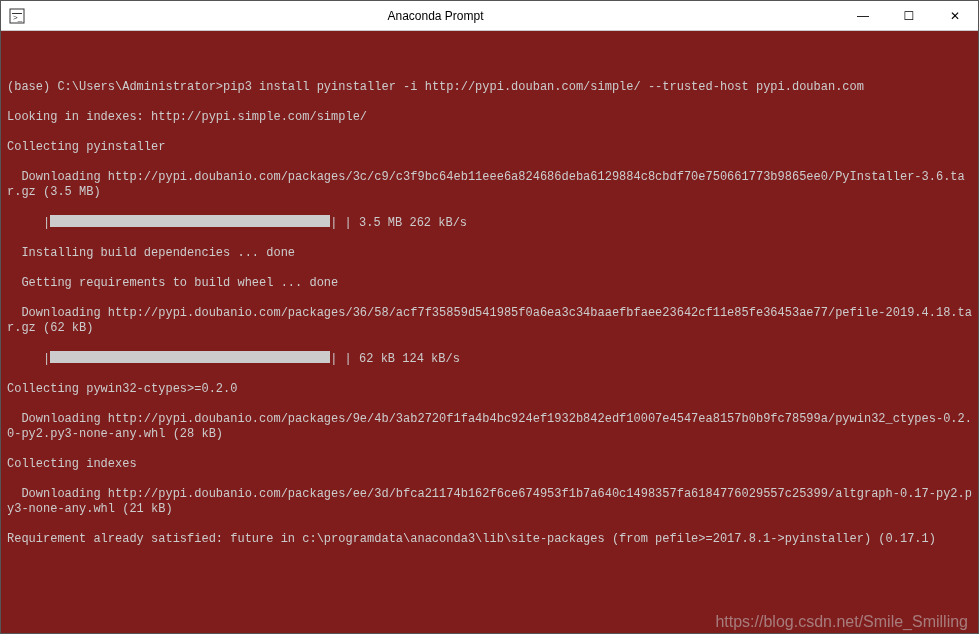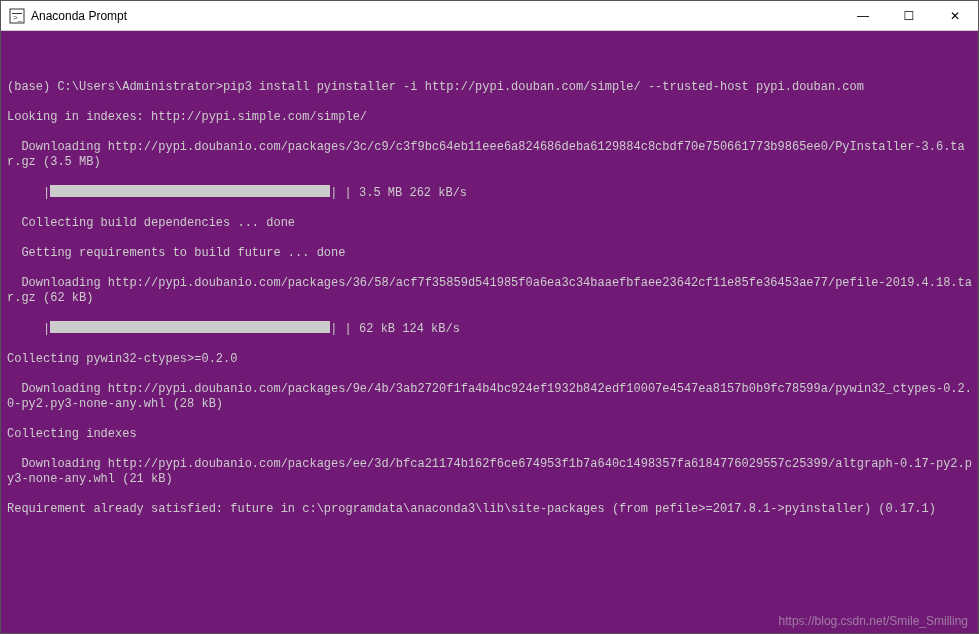--- a/index.html
+++ b/index.html
@@ -1,27 +1,27 @@
 <!DOCTYPE html>
 <html><head>
 <meta charset="utf-8">
 <style>
   * { margin: 0; padding: 0; box-sizing: border-box; }
   html, body { width: 979px; height: 634px; overflow: hidden; font-family: Consolas, "Courier New", monospace; }
   .window { width: 979px; height: 634px; background: #000; border: 1px solid #555; display: flex; flex-direction: column; }
   .titlebar { height: 30px; background: #fff; color: #000; display: flex; align-items: center; border-bottom: 1px solid #ccc; font-family: "Segoe UI", Tahoma, sans-serif; font-size: 12px; }
   .titlebar .icon { width: 16px; height: 16px; margin: 0 6px 0 8px; display: flex; align-items: center; justify-content: center; }
-  .titlebar .title { flex: 1; }
+  .titlebar .title { flex: 1; text-align: center; }
   .titlebar .controls { display: flex; height: 100%; }
   .titlebar .ctrl { width: 46px; display: flex; align-items: center; justify-content: center; cursor: pointer; }
-  .terminal { flex: 1; background: #701a75; color: #ccc; font-size: 12px; line-height: 15px; padding: 4px 6px 4px 6px; white-space: pre-wrap; word-break: break-all; position: relative; overflow: hidden; }
+  .terminal { flex: 1; background: #7f1d1d; color: #ccc; font-size: 12px; line-height: 15px; padding: 4px 6px 4px 6px; white-space: pre-wrap; word-break: break-all; position: relative; overflow: hidden; }
   .terminal .line { display: block; }
   .bar-outer { display: inline-block; }
   .block { display: inline-block; width: 7px; height: 12px; background: #ccc; vertical-align: -1px; margin-right: 0px; }
-  .watermark { position: absolute; right: 10px; bottom: 4px; color: rgba(200,200,200,0.55); font-size: 12px; font-family: Arial, sans-serif; }
+  .watermark { position: absolute; right: 10px; bottom: 4px; color: rgba(200,200,200,0.55); font-size: 16px; font-family: Arial, sans-serif; }
 </style>
 </head>
 <body>
 
 <div class="window">
   <div class="titlebar">
     <span class="icon">
       <svg width="16" height="16" viewBox="0 0 16 16">
           <rect x="1" y="1" width="14" height="14" fill="none" stroke="#333" stroke-width="1"></rect>
           <rect x="3" y="5" width="10" height="1" fill="#333"></rect>
@@ -39,24 +39,25 @@
       <div class="ctrl close">
           <span>✕</span>
         </div>
     </div>
   </div>
 
   <div class="terminal">
 <span class="line"> </span>
 <span class="line"><span>(base) C:\Users\Administrator&gt;</span><span>pip3 install pyinstaller -i http://pypi.douban.com/simple/ --trusted-host pypi.douban.com</span></span>
 <span class="line">Looking in indexes: http://pypi.simple.com/simple/</span>
+<span class="line">Collecting pyinstaller</span>
 <span class="line">  Downloading http://pypi.doubanio.com/packages/3c/c9/c3f9bc64eb11eee6a824686deba6129884c8cbdf70e750661773b9865ee0/PyInstaller-3.6.tar.gz (3.5 MB)</span>
 <span class="line"><span>     </span><span class="bar-outer" id="bar1">|<span class="block"></span><span class="block"></span><span class="block"></span><span class="block"></span><span class="block"></span><span class="block"></span><span class="block"></span><span class="block"></span><span class="block"></span><span class="block"></span><span class="block"></span><span class="block"></span><span class="block"></span><span class="block"></span><span class="block"></span><span class="block"></span><span class="block"></span><span class="block"></span><span class="block"></span><span class="block"></span><span class="block"></span><span class="block"></span><span class="block"></span><span class="block"></span><span class="block"></span><span class="block"></span><span class="block"></span><span class="block"></span><span class="block"></span><span class="block"></span><span class="block"></span><span class="block"></span><span class="block"></span><span class="block"></span><span class="block"></span><span class="block"></span><span class="block"></span><span class="block"></span><span class="block"></span><span class="block"></span>|</span><span> | 3.5 MB 262 kB/s</span></span>
-<span class="line">  Collecting build dependencies ... done</span>
-<span class="line">  Getting requirements to build future ... done</span>
+<span class="line">  Installing build dependencies ... done</span>
+<span class="line">  Getting requirements to build wheel ... done</span>
 <span class="line">  Downloading http://pypi.doubanio.com/packages/36/58/acf7f35859d541985f0a6ea3c34baaefbfaee23642cf11e85fe36453ae77/pefile-2019.4.18.tar.gz (62 kB)</span>
 <span class="line"><span>     </span><span class="bar-outer" id="bar2">|<span class="block"></span><span class="block"></span><span class="block"></span><span class="block"></span><span class="block"></span><span class="block"></span><span class="block"></span><span class="block"></span><span class="block"></span><span class="block"></span><span class="block"></span><span class="block"></span><span class="block"></span><span class="block"></span><span class="block"></span><span class="block"></span><span class="block"></span><span class="block"></span><span class="block"></span><span class="block"></span><span class="block"></span><span class="block"></span><span class="block"></span><span class="block"></span><span class="block"></span><span class="block"></span><span class="block"></span><span class="block"></span><span class="block"></span><span class="block"></span><span class="block"></span><span class="block"></span><span class="block"></span><span class="block"></span><span class="block"></span><span class="block"></span><span class="block"></span><span class="block"></span><span class="block"></span><span class="block"></span>|</span><span> | 62 kB 124 kB/s</span></span>
 <span class="line">Collecting pywin32-ctypes&gt;=0.2.0</span>
 <span class="line">  Downloading http://pypi.doubanio.com/packages/9e/4b/3ab2720f1fa4b4bc924ef1932b842edf10007e4547ea8157b0b9fc78599a/pywin32_ctypes-0.2.0-py2.py3-none-any.whl (28 kB)</span>
 <span class="line">Collecting indexes</span>
 <span class="line">  Downloading http://pypi.doubanio.com/packages/ee/3d/bfca21174b162f6ce674953f1b7a640c1498357fa6184776029557c25399/altgraph-0.17-py2.py3-none-any.whl (21 kB)</span>
 <span class="line">Requirement already satisfied: future in c:\programdata\anaconda3\lib\site-packages (from pefile&gt;=2017.8.1-&gt;pyinstaller) (0.17.1)</span>
 
 
 

